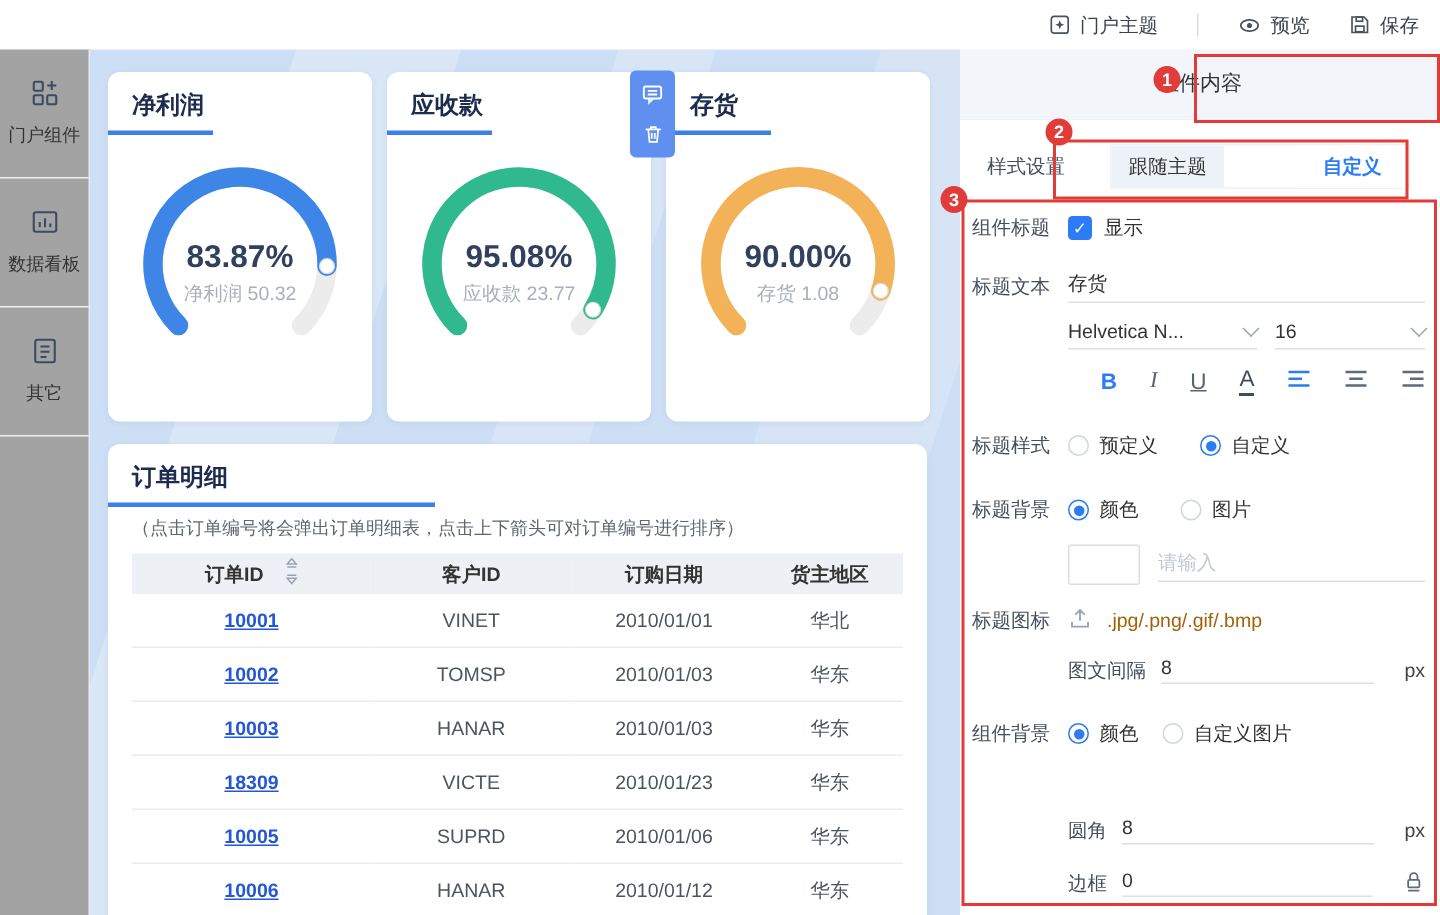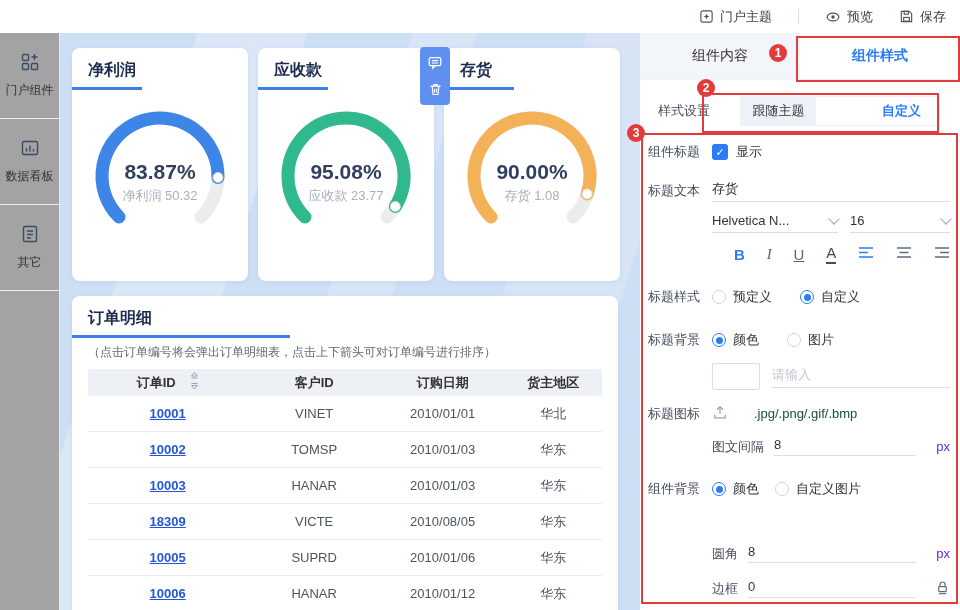--- a/index.html
+++ b/index.html
@@ -80,22 +80,22 @@
   .fmt-u{font-size:15px;text-decoration:underline;color:#5a6372;cursor:pointer;}
   .fmt-a{font-size:15px;color:#424b5c;border-bottom:2px solid #424b5c;line-height:1.1;cursor:pointer;}
   .radio{width:14px;height:14px;border-radius:50%;border:1px solid #cfd6e0;background:#fff;box-sizing:border-box;
          display:inline-flex;align-items:center;justify-content:center;cursor:pointer;flex:none;}
   .radio.checked{border:1px solid #2b7cf6;}
   .radio.checked::after{content:"";width:7px;height:7px;border-radius:50%;background:#2b7cf6;}
   .r-lbl{margin:0 0 0 7px;color:#333;}
   .gap28{margin-left:28px;}
   .swatch{width:46px;height:25px;background:#fff;border:1px solid #d9dde4;border-radius:2px;cursor:pointer;flex:none;}
   .ml12{margin-left:12px;} .ml10{margin-left:10px;}
-  .unit{margin-left:20px;color:#6d28d9;}
-  .upload-hint{color:#14532d;margin-left:26px;text-align:right;}
+  .unit{margin-left:20px;color:#404040;}
+  .upload-hint{color:#a16207;margin-left:10px;text-align:right;}
   .inline-lbl{color:#454e5e;}
 
   .ann-circle{position:absolute;width:18px;height:18px;border-radius:50%;background:#e13c39;color:#fff;
               font-size:12px;font-weight:bold;display:flex;align-items:center;justify-content:center;z-index:10;}
   .ann-box{position:absolute;border:2px solid #e13c39;pointer-events:none;z-index:9;}
   .box-tab{left:156px;top:3px;width:160px;height:42px;}
   .box-seg{left:62px;top:60px;width:233px;height:36px;}
   .box-form{left:1px;top:100px;width:313px;height:467px;}
   .c1{left:129px;top:11px;} .c2{left:57px;top:46px;} .c3{left:-13px;top:91px;}
 </style>
@@ -282,21 +282,21 @@
             <tr>
               <td><a class="order-link">10003</a></td>
               <td>HANAR</td>
               <td>2010/01/03</td>
               <td>华东</td>
             </tr>
 
             <tr>
               <td><a class="order-link">18309</a></td>
               <td>VICTE</td>
-              <td>2010/08/05</td>
+              <td>2010/01/23</td>
               <td>华东</td>
             </tr>
 
             <tr>
               <td><a class="order-link">10005</a></td>
               <td>SUPRD</td>
               <td>2010/01/06</td>
               <td>华东</td>
             </tr>
 
@@ -308,21 +308,20 @@
             </tr>
           </tbody>
       </table>
     </div>
   </div>
 
   <div class="panel">
 
     <div class="panel-tabs">
       <div class="panel-tab inactive">组件内容</div>
-      <div class="panel-tab active">组件样式</div>
     </div>
 
     <div class="style-row">
       <span class="style-label">样式设置</span>
       <div class="segmented">
         <span class="seg inactive">跟随主题</span>
         <span class="seg active">自定义</span>
       </div>
     </div>
 

